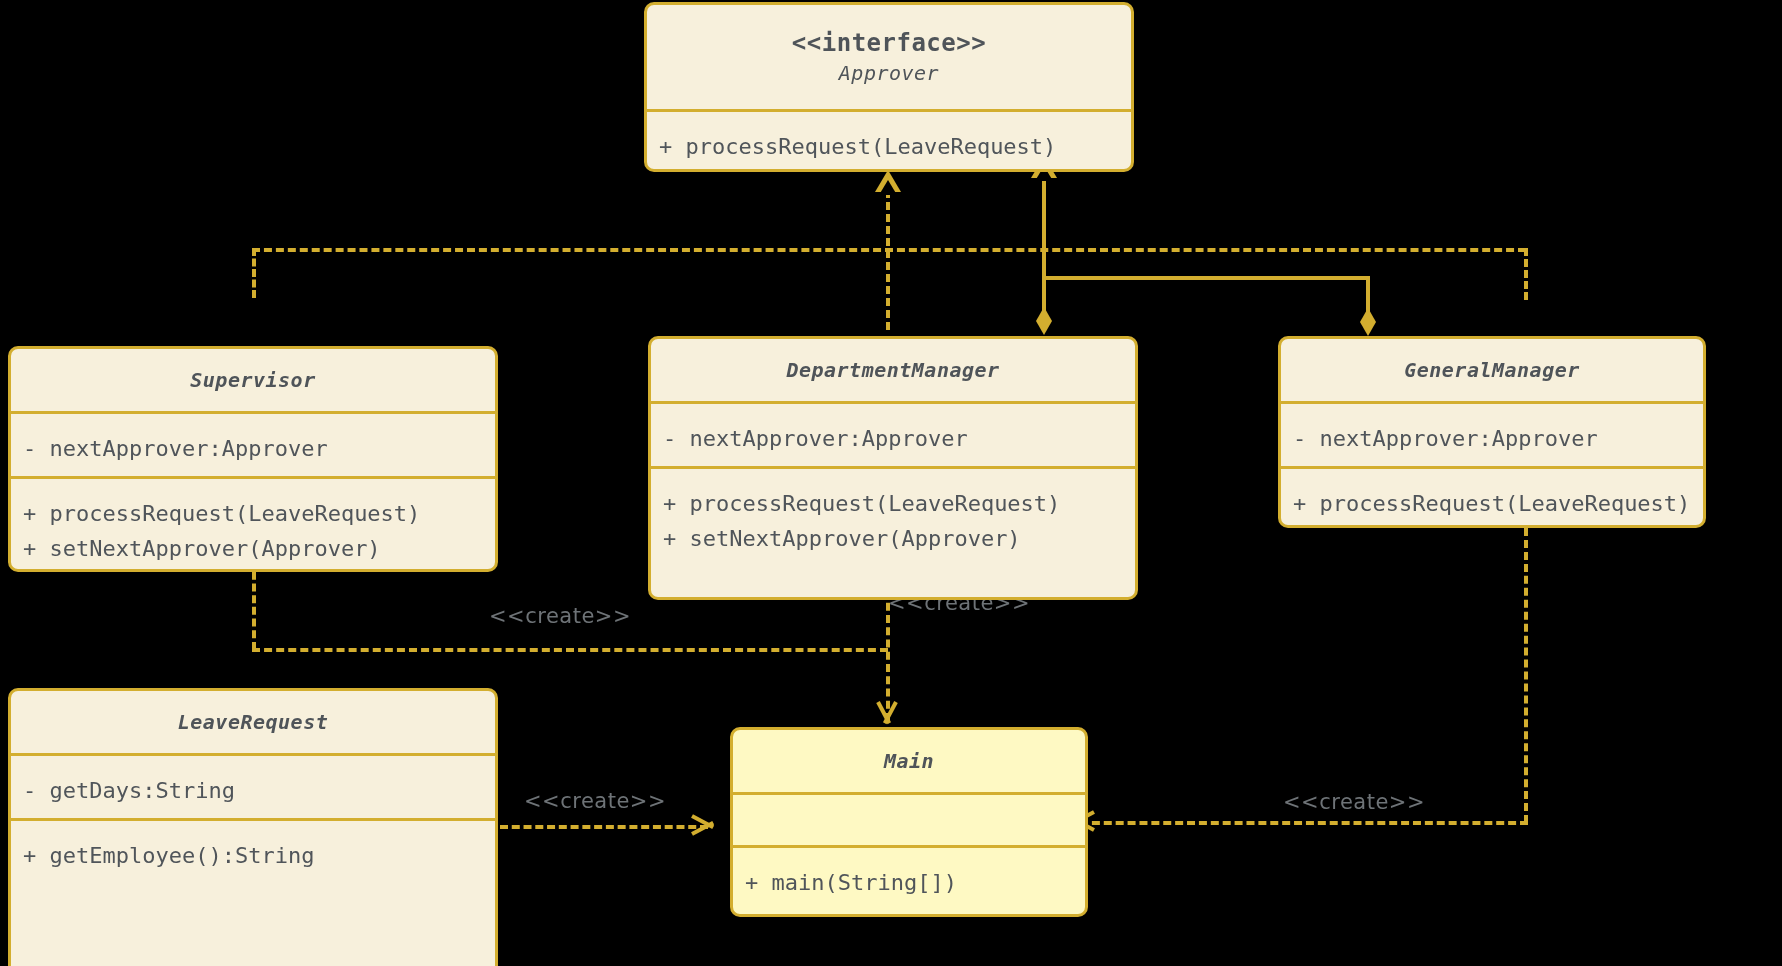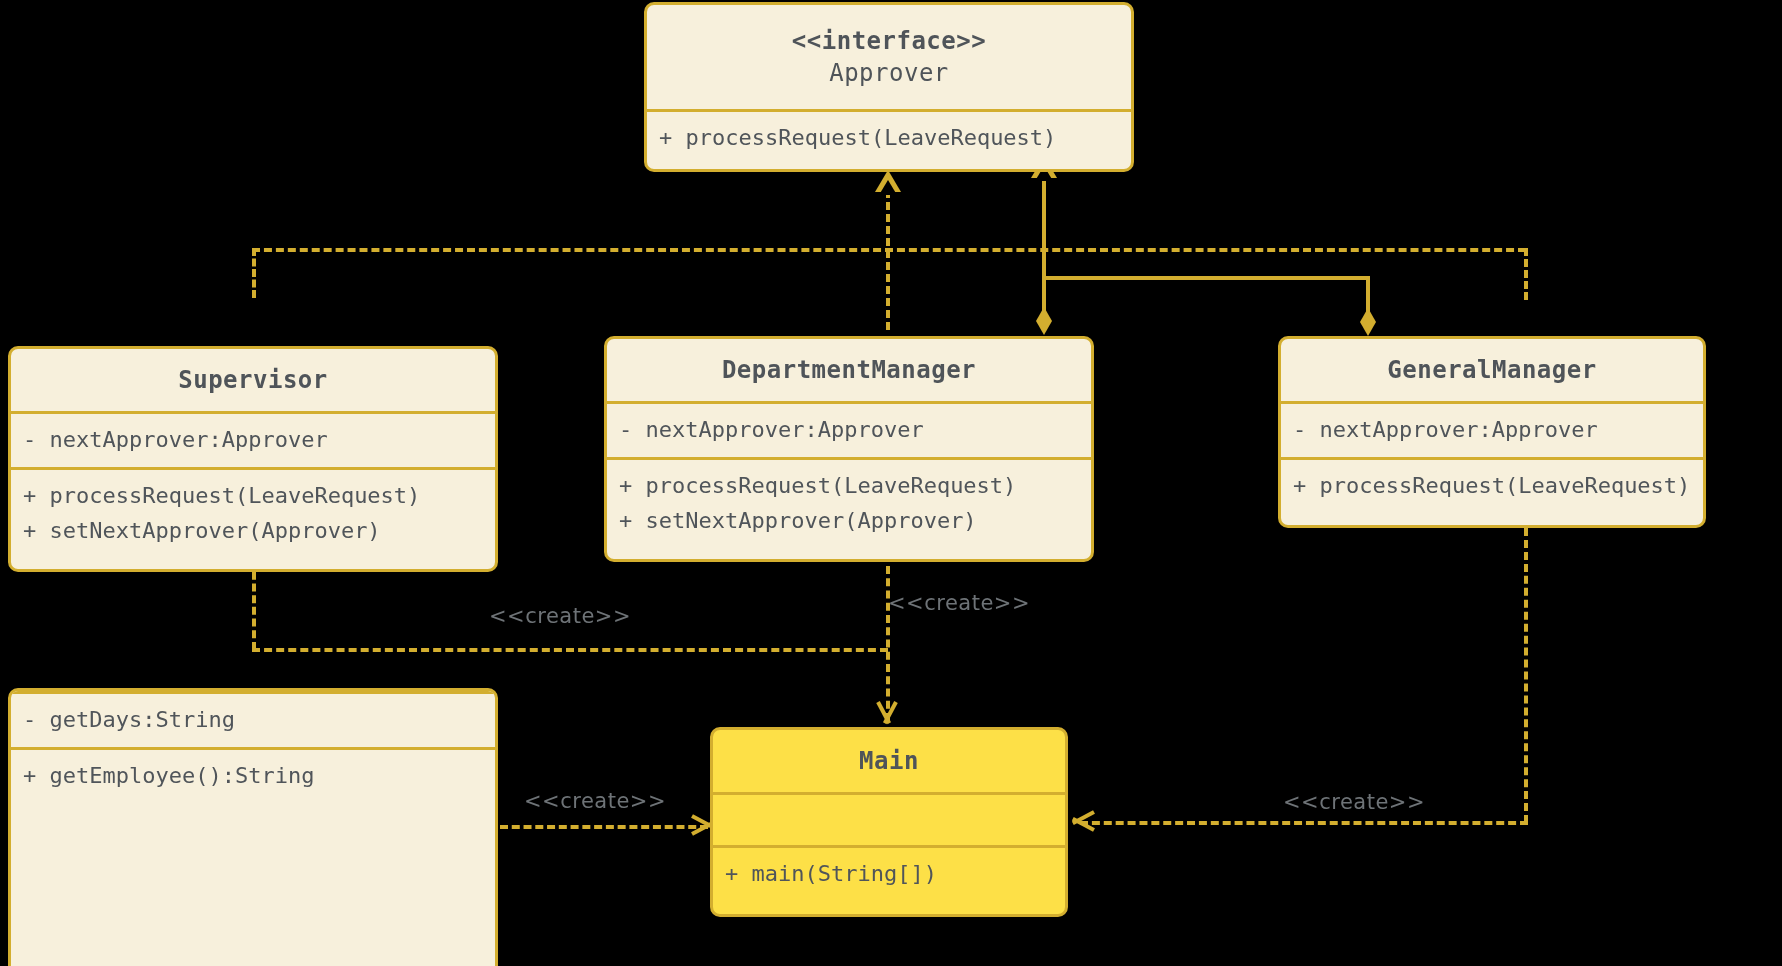--- a/index.html
+++ b/index.html
@@ -20,21 +20,22 @@
   
   .uml-box {
     position: absolute;
     box-sizing: border-box;
     border: 3px solid #D3AE2F;
     border-radius: 10px;
     background: #F7F0DC;
     overflow: hidden;
   }
   .uml-box.accent {
-    background: #fde047;
+    background: #fef9c3;
+    margin-left: 20px;
   }
 
   .box-header {
     box-sizing: border-box;
     width: 100%;
     text-align: center;
     color: #4F5459;
     font-family: "DejaVu Sans Mono", monospace;
     font-weight: bold;
     font-size: 24px;
@@ -46,38 +47,39 @@
     justify-content: center;
   }
   .box-header .stereo {
     font-weight: bold;
     font-size: 24px;
     color: #4F5459;
     line-height: 1.35;
   }
   .box-header .cname {
     font-weight: normal;
-    font-size: 24px;
+    font-size: 20px;
     color: #4F5459;
     line-height: 1.35;
+    font-style: italic;
   }
   .box-header .cname.bold {
     font-weight: bold;
   }
 
   .box-divider {
     width: 100%;
     height: 3px;
     background: #D3AE2F;
   }
 
   .box-section {
     box-sizing: border-box;
     width: 100%;
-    padding: 9px 0 9px 0;
+    padding: 18px 0 9px 0;
   }
   .member {
     color: #50555A;
     font-family: "DejaVu Sans Mono", monospace;
     font-size: 22px;
     line-height: 1.58;
     white-space: pre;
     padding-left: 12px;
   }
 
@@ -258,21 +260,21 @@
       <div class="member">- nextApprover:Approver</div>
     </div>
     <div class="box-divider"></div>
     <div class="box-section">
       <div class="member">+ processRequest(LeaveRequest)</div>
       <div class="member">+ setNextApprover(Approver)</div>
     </div>
   </div>
 
   
-  <div class="uml-box" style="left:604px; top:336px; width:490px; height:226px;">
+  <div class="uml-box" style="left:648px; top:336px; width:490px; height:264px;">
     <div class="box-header" style="height:62px;">
       <div class="cname bold">DepartmentManager</div>
     </div>
     <div class="box-divider"></div>
     <div class="box-section">
       <div class="member">- nextApprover:Approver</div>
     </div>
     <div class="box-divider"></div>
     <div class="box-section">
       <div class="member">+ processRequest(LeaveRequest)</div>
@@ -290,20 +292,23 @@
       <div class="member">- nextApprover:Approver</div>
     </div>
     <div class="box-divider"></div>
     <div class="box-section">
       <div class="member">+ processRequest(LeaveRequest)</div>
     </div>
   </div>
 
   
   <div class="uml-box" style="left:8px; top:688px; width:490px; height:288px;">
+    <div class="box-header" style="height:62px;">
+      <div class="cname bold">LeaveRequest</div>
+    </div>
     <div class="box-divider"></div>
     <div class="box-section">
       <div class="member">- getDays:String</div>
     </div>
     <div class="box-divider"></div>
     <div class="box-section">
       <div class="member">+ getEmployee():String</div>
     </div>
   </div>
 

